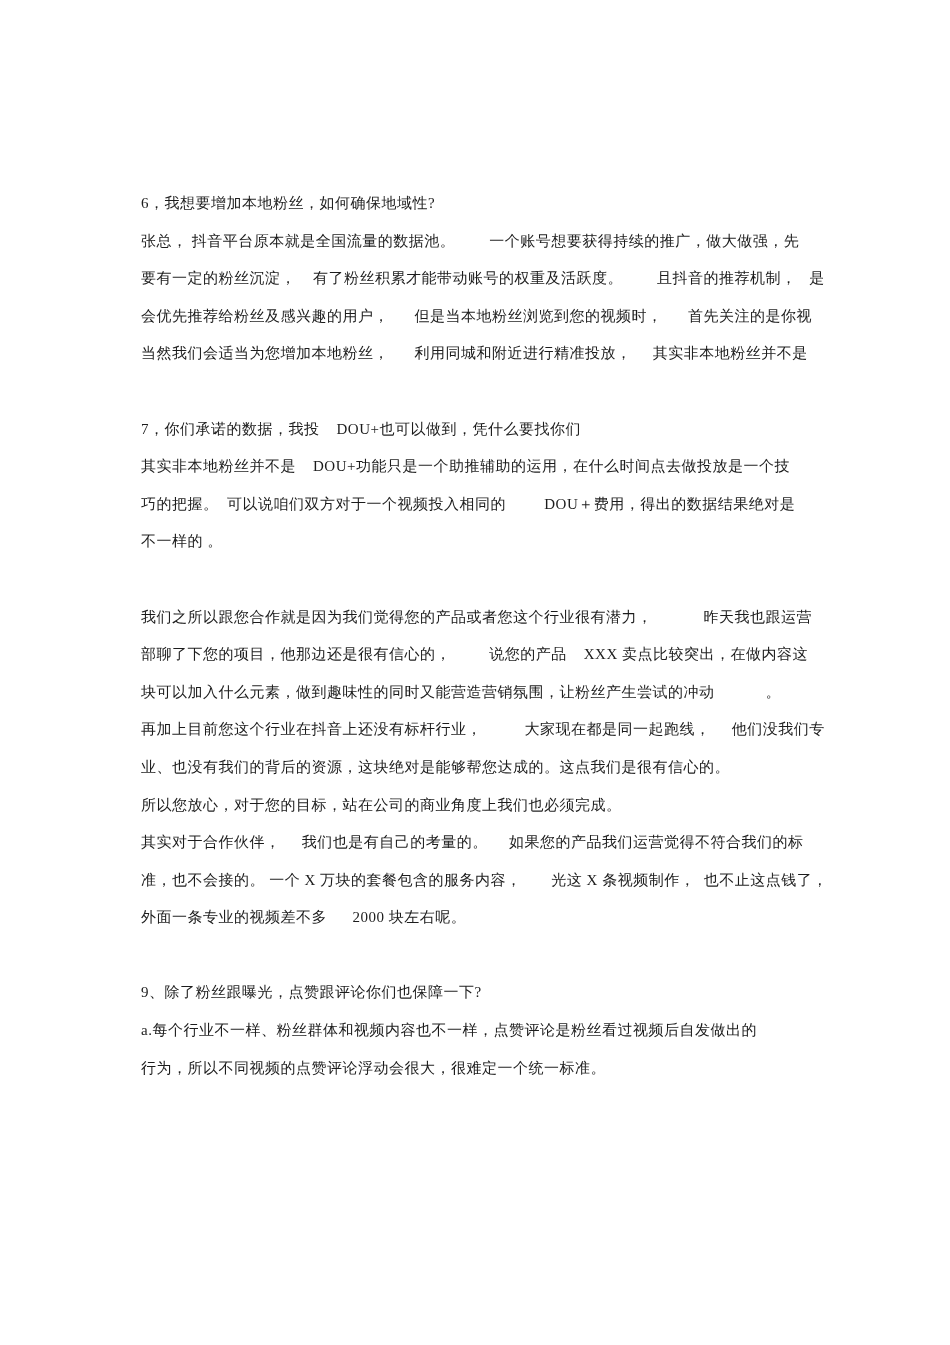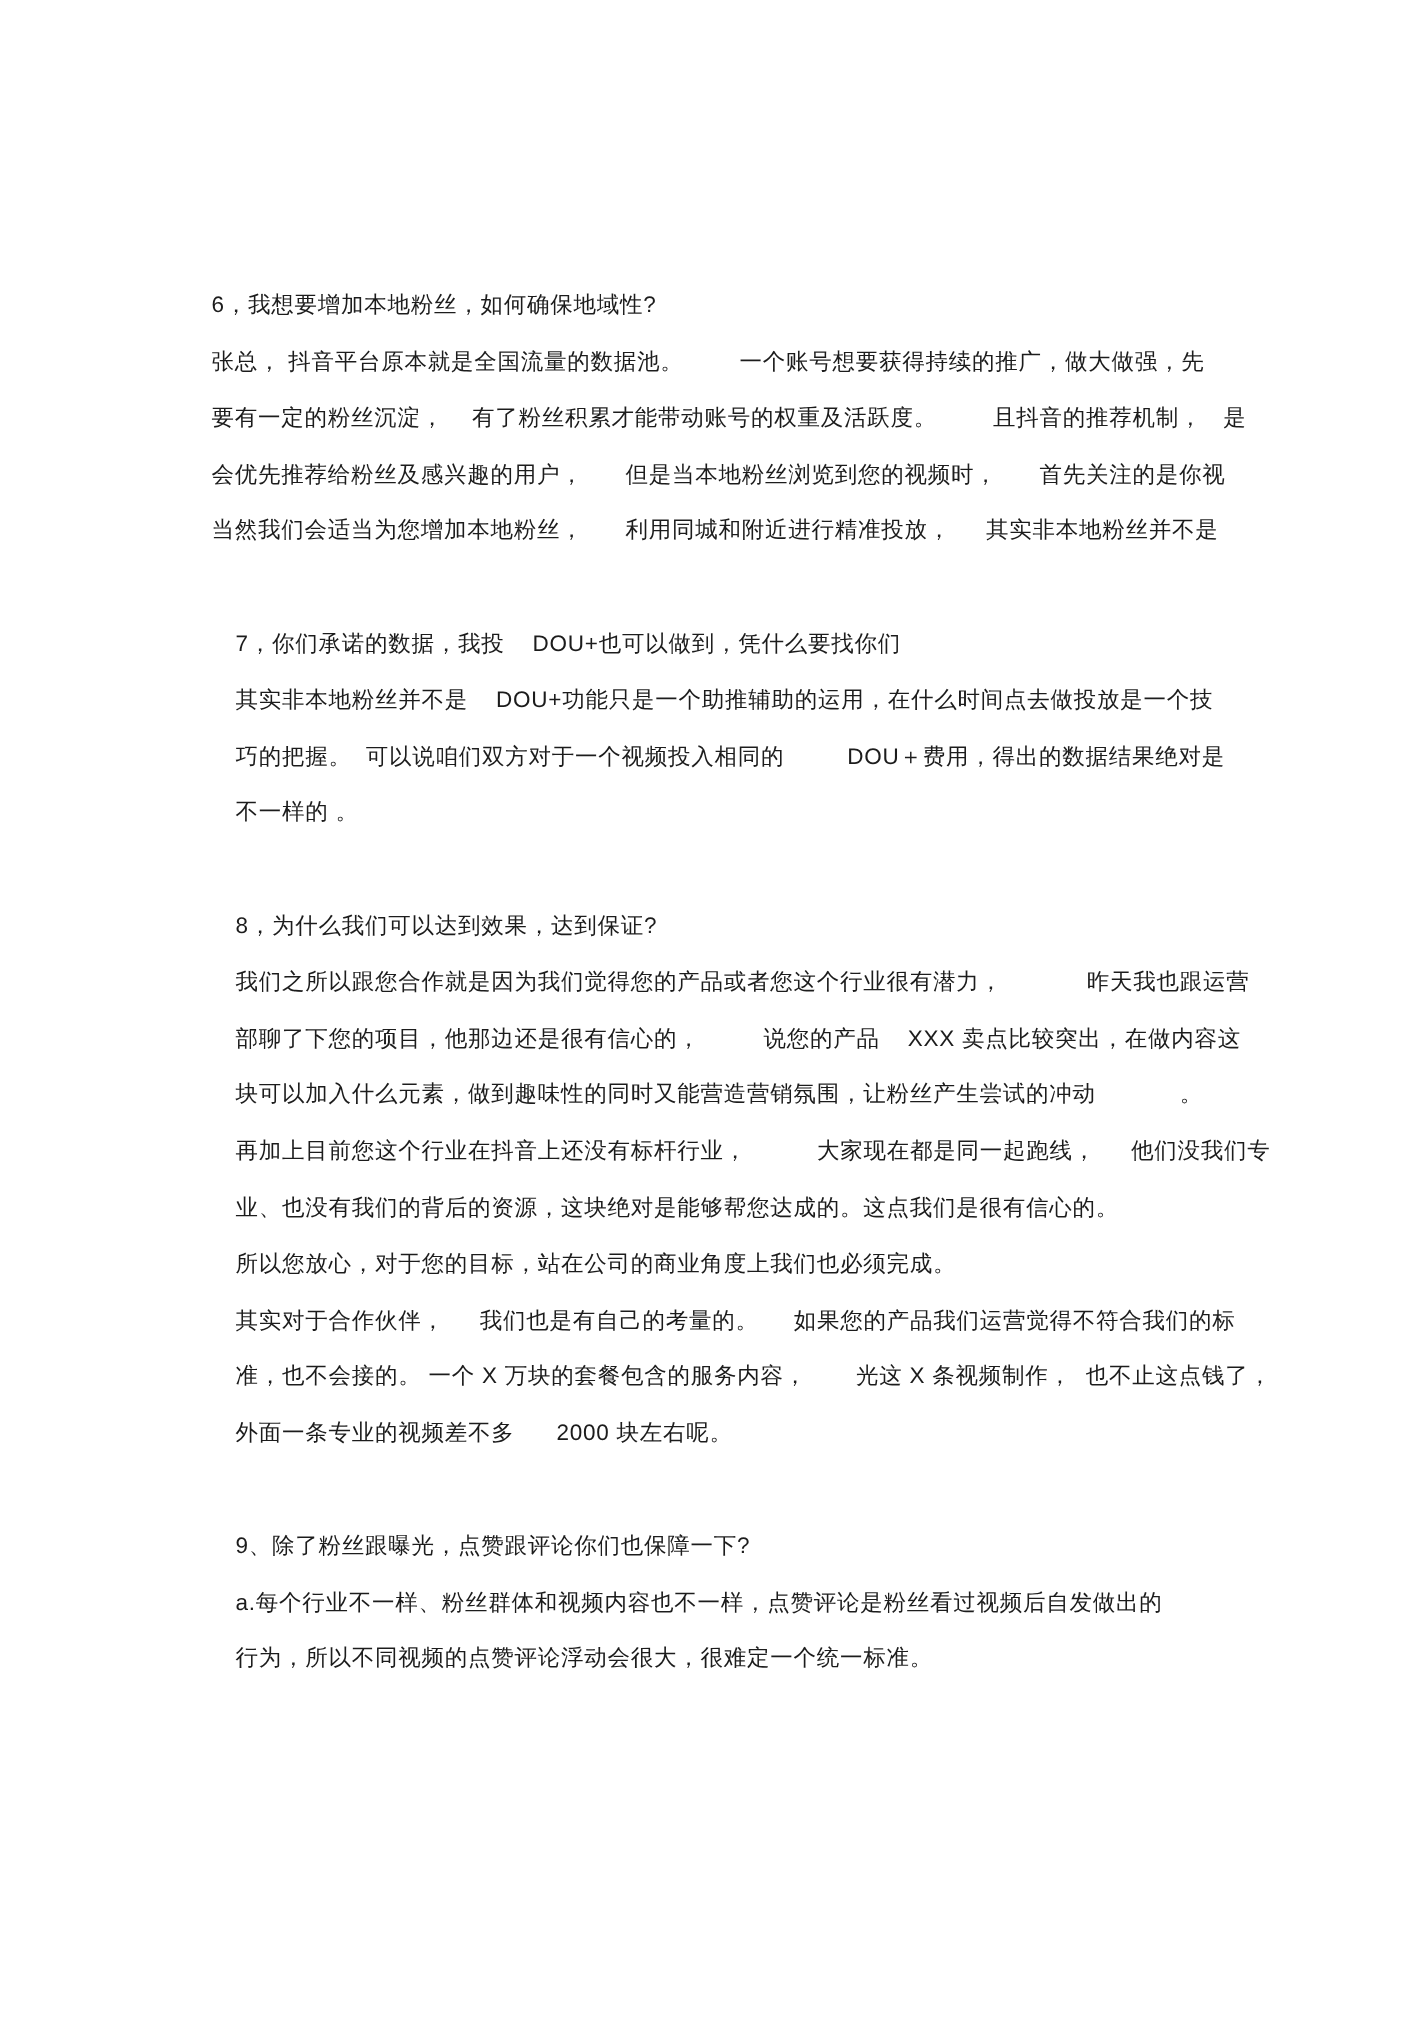--- a/index.html
+++ b/index.html
@@ -16,24 +16,24 @@
   }
   .doc-page {
     position: absolute;
     top: 185px;
     left: 141px;
     width: 700px;
     color: #1c1c1c;
     font-size: 15px;
     line-height: 37.6px;
     letter-spacing: 0.5px;
+    font-family: Liberation Serif, serif;
   }
   .faq-section + .faq-section {
     margin-top: 37.6px;
-    margin-left: 16px;
   }
   .line {
     white-space: pre;
     height: 37.6px;
     overflow: visible;
   }
 </style>
 </head>
 <body style="background: rgb(255, 255, 255);">
 
@@ -45,21 +45,20 @@
       <div class="line">会优先推荐给粉丝及感兴趣的用户，      但是当本地粉丝浏览到您的视频时，      首先关注的是你视</div>
       <div class="line">当然我们会适当为您增加本地粉丝，      利用同城和附近进行精准投放，     其实非本地粉丝并不是</div>
     </section>
     <section class="faq-section">
       <div class="line">7，你们承诺的数据，我投    DOU+也可以做到，凭什么要找你们</div>
       <div class="line">其实非本地粉丝并不是    DOU+功能只是一个助推辅助的运用，在什么时间点去做投放是一个技</div>
       <div class="line">巧的把握。  可以说咱们双方对于一个视频投入相同的         DOU＋费用，得出的数据结果绝对是</div>
       <div class="line">不一样的 。</div>
     </section>
     <section class="faq-section">
-      <div class="line">8，为什么我们可以达到效果，达到保证?</div>
       <div class="line">我们之所以跟您合作就是因为我们觉得您的产品或者您这个行业很有潜力，            昨天我也跟运营</div>
       <div class="line">部聊了下您的项目，他那边还是很有信心的，         说您的产品    XXX 卖点比较突出，在做内容这</div>
       <div class="line">块可以加入什么元素，做到趣味性的同时又能营造营销氛围，让粉丝产生尝试的冲动            。</div>
       <div class="line">再加上目前您这个行业在抖音上还没有标杆行业，          大家现在都是同一起跑线，     他们没我们专</div>
       <div class="line">业、也没有我们的背后的资源，这块绝对是能够帮您达成的。这点我们是很有信心的。</div>
       <div class="line">所以您放心，对于您的目标，站在公司的商业角度上我们也必须完成。</div>
       <div class="line">其实对于合作伙伴，     我们也是有自己的考量的。     如果您的产品我们运营觉得不符合我们的标</div>
       <div class="line">准，也不会接的。 一个 X 万块的套餐包含的服务内容，       光这 X 条视频制作，  也不止这点钱了，</div>
       <div class="line">外面一条专业的视频差不多      2000 块左右呢。</div>
     </section>

